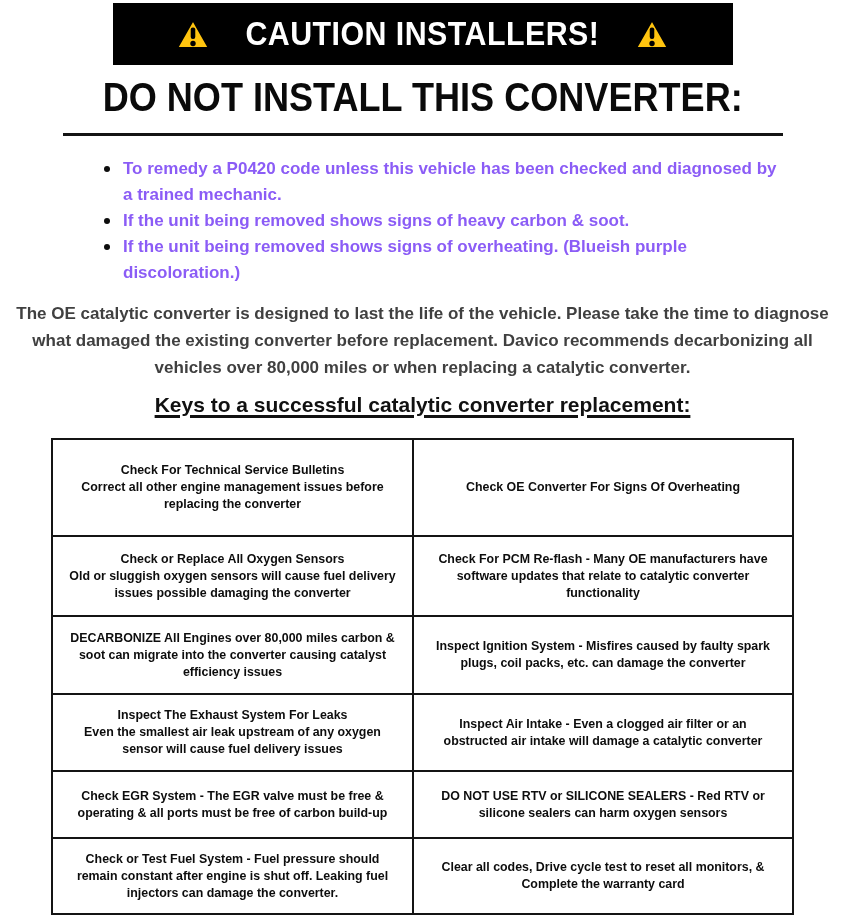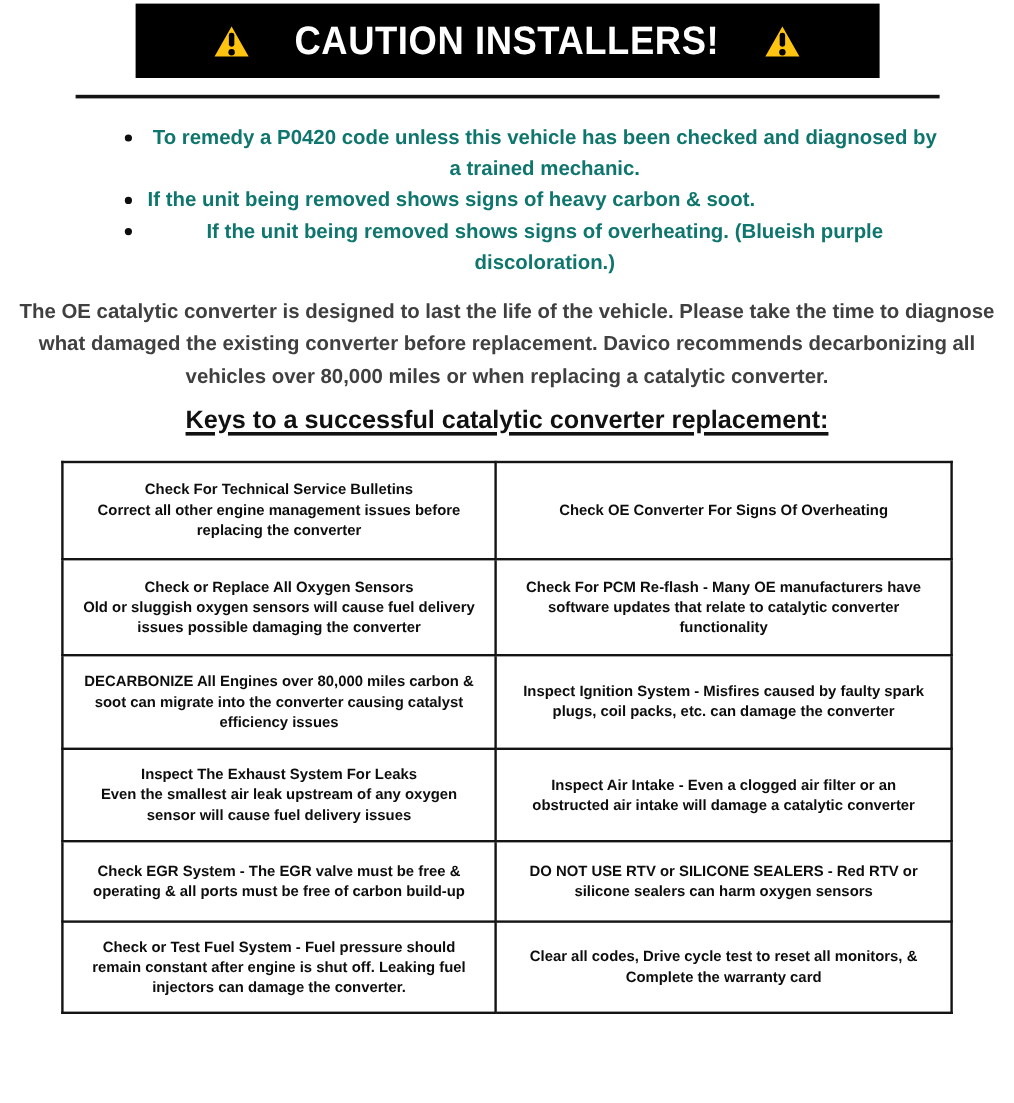--- a/index.html
+++ b/index.html
@@ -27,21 +27,21 @@
   }
   .page-title span{display:inline-block;transform:scaleX(.88);transform-origin:center;white-space:nowrap;}
   .rule{
     width:720px;margin:14px auto 0;border:0;border-top:3px solid #141414;height:0;
   }
   .bullet-list{
     list-style:none;margin:20px 60px 0 104px;padding:0;
   }
   .bullet-list li{
     display:flex;gap:13px;
-    font-weight:bold;font-size:17px;line-height:26px;color:#0f766e;text-align:center;
+    font-weight:bold;font-size:17px;line-height:26px;color:#8b5cf6;
   }
   .dot{
     width:6px;height:6px;border-radius:50%;background:#0d0d0d;
     margin-top:10px;flex:0 0 auto;
   }
   .advisory{
     width:828px;margin:14px auto 0;text-align:center;
     font-size:17px;line-height:27px;font-weight:700;color:#404040;
   }
   .keys-heading{
@@ -56,21 +56,21 @@
   table.keys,table.keys td{border:2.5px solid #141414;}
   table.keys td{
     text-align:center;vertical-align:middle;
     font-weight:bold;font-size:12.4px;line-height:17px;color:#0d0d0d;
     padding:4px 12px;
     white-space:pre-line;
   }
   td.col-left{width:335px;}
   td.col-right{width:354px;}
   td.big{font-size:15.5px;line-height:20px;}
-  tr.r1{height:81px;margin-top:39px;}
+  tr.r1{height:97px;margin-top:39px;}
   tr.r2{height:80px;padding-left:43px;}
   tr.r3{height:78px;}
   tr.r4{height:77px;}
   tr.r5{height:67px;}
   tr.r6{height:76px;}
 </style>
 </head>
 <body>
 
 <div>
@@ -86,20 +86,21 @@
     <span class="banner-text">CAUTION INSTALLERS!</span>
     <span class="warn-icon">
       <svg viewBox="0 0 100 92" width="42" height="38" aria-hidden="true">
         <path d="M50 8 L92 82 L8 82 Z" fill="#ffc40f" stroke="#000000" stroke-width="9" stroke-linejoin="round"></path>
         <rect x="44.5" y="30" width="11" height="28" rx="5" fill="#000000"></rect>
         <circle cx="50" cy="69" r="6.5" fill="#000000"></circle>
       </svg>
     </span>
   </div>
 
+  <h1 class="page-title"><span>DO NOT INSTALL THIS CONVERTER:</span></h1>
 
   <hr class="rule">
 
   <ul class="bullet-list">
     <li>
       <span class="dot"></span>
       <span>To remedy a P0420 code unless this vehicle has been checked and diagnosed by a trained mechanic.</span>
     </li>
     <li>
       <span class="dot"></span>

